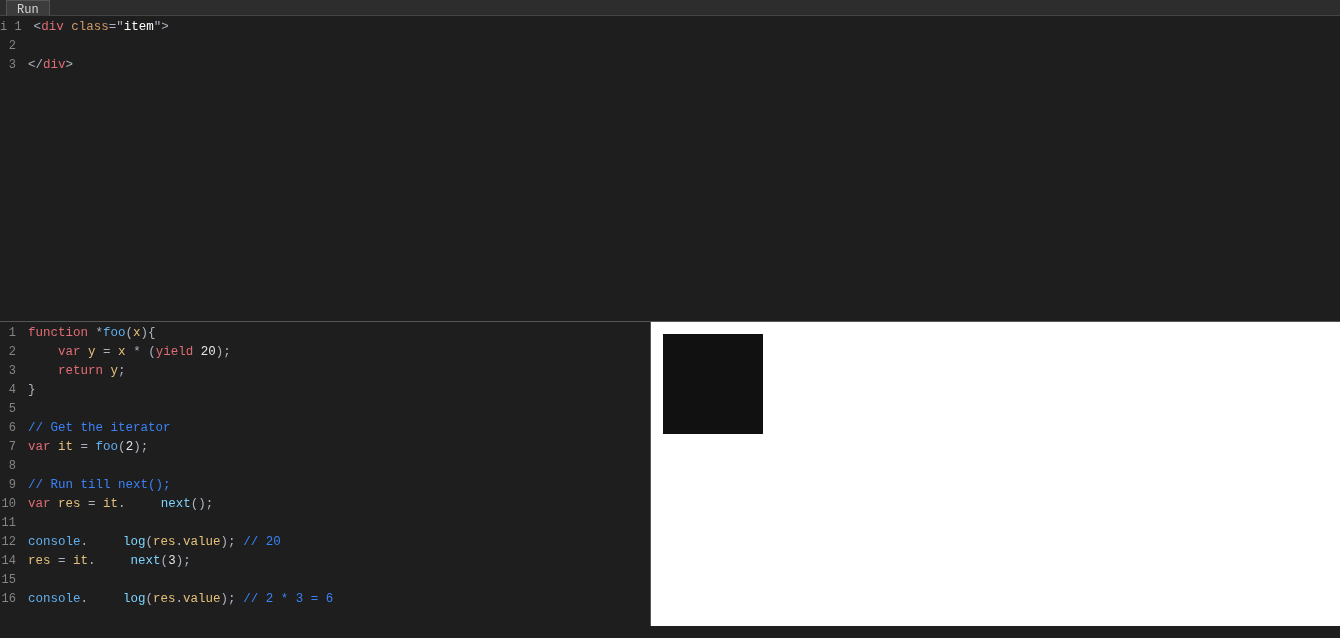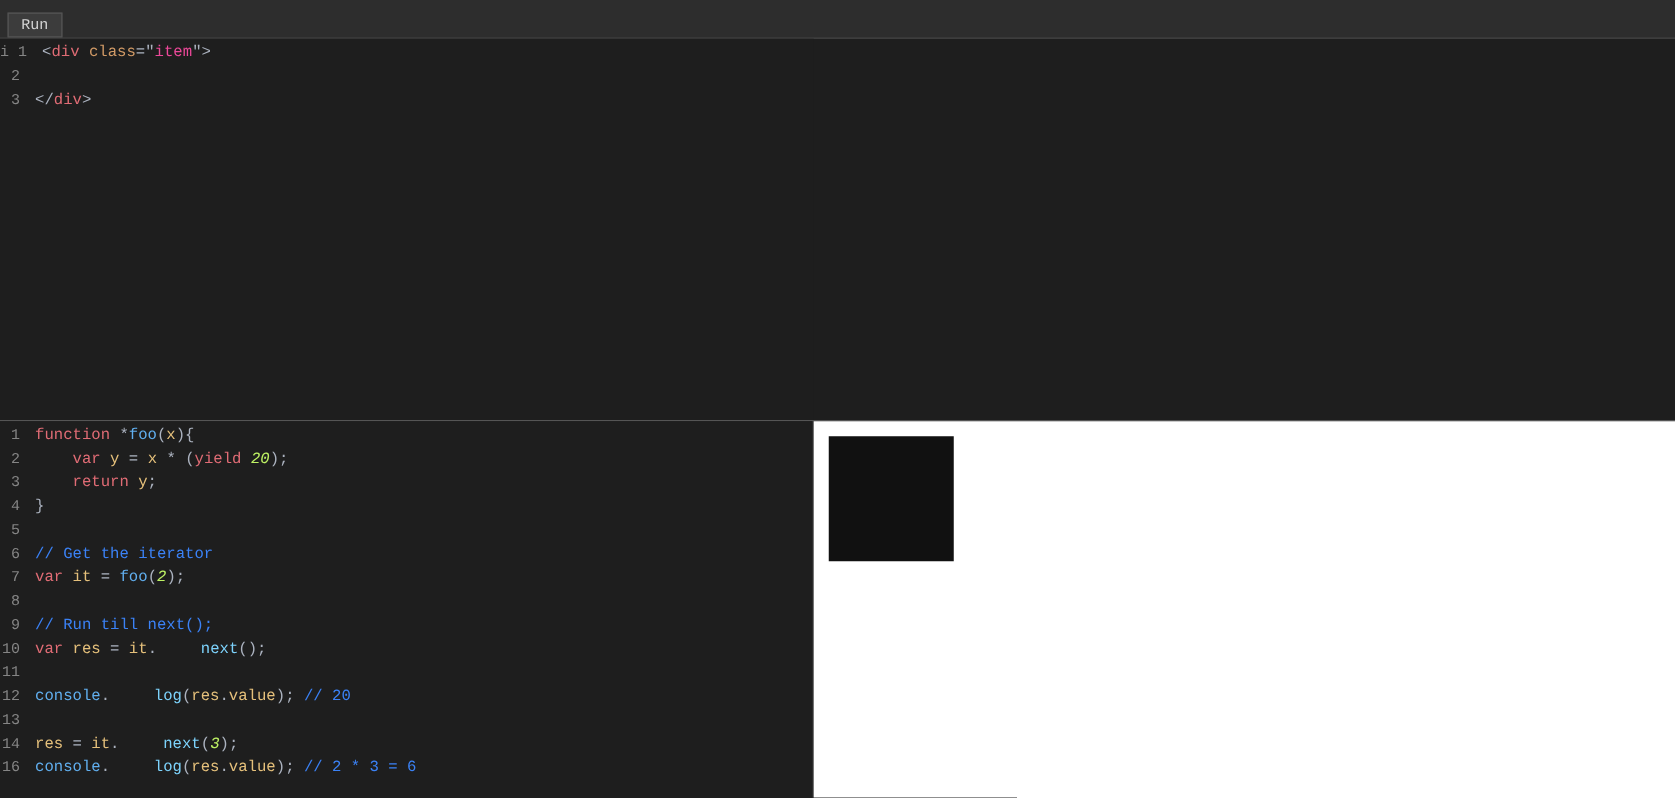--- a/index.html
+++ b/index.html
@@ -8,23 +8,23 @@
       font-family: 'Courier New', Courier, monospace;
       font-size: 13px;
       color: #d4d4d4;
       width: 1340px;
       height: 638px;
       overflow: hidden;
     }
 
     .toolbar {
       background: #2d2d2d;
-      height: 31px;
+      height: 16px;
       display: flex;
-      align-items: flex-end;
+      align-items: flex-start;
       padding: 0 6px;
       border-bottom: 1px solid #444;
     }
 
     .run-button {
       background: #3c3c3c;
       color: #d4d4d4;
       border: 1px solid #555;
       padding: 2px 10px;
       font-size: 12px;
@@ -79,29 +79,29 @@
     }
 
     .line-content {
       white-space: pre;
       font-size: 12.5px;
     }
 
     
     .tag { color: #e06c75; }
     .attr-name { color: #d19a66; }
-    .attr-value { color: #ec4899; }
+    .attr-value { color: #ffffff; }
     .punct { color: #abb2bf; }
 
     
     .js-keyword { color: #e06c75; }
     .js-fn-name { color: #61afef; }
     .js-var { color: #e5c07b; }
     .js-comment { color: #3b82f6; }
-    .js-number { color: #bef264; font-style: italic; }
+    .js-number { color: #e5e5e5; }
     .js-method { color: #7dd3fc; margin-left: 35px; }
     .js-punct { color: #abb2bf; }
 
     .black-box {
       width: 100px;
       height: 100px;
       background: #111111;
       margin: 12px;
     }
   </style>
@@ -217,30 +217,30 @@
       <div class="code-line">
         <span class="line-num">11</span>
         <span class="line-content"></span>
       </div>
 
       <div class="code-line">
         <span class="line-num">12</span>
         <span class="line-content"><span class="js-fn-name">console</span><span class="js-punct">.</span><span class="js-method">log</span><span class="js-punct">(</span><span class="js-var">res</span><span class="js-punct">.</span><span class="js-var">value</span><span class="js-punct">);</span> <span class="js-comment">// 20</span></span>
       </div>
 
-      <div class="code-line">
-        <span class="line-num">13</span>
-        <span class="line-content"></span>
-      </div>
 
       <div class="code-line">
         <span class="line-num">14</span>
         <span class="line-content"><span class="js-var">res</span> <span class="js-punct">=</span> <span class="js-var">it</span><span class="js-punct">.</span><span class="js-method">next</span><span class="js-punct">(</span><span class="js-number">3</span><span class="js-punct">);</span></span>
       </div>
 
+      <div class="code-line">
+        <span class="line-num">15</span>
+        <span class="line-content"></span>
+      </div>
 
       <div class="code-line">
         <span class="line-num">16</span>
         <span class="line-content"><span class="js-fn-name">console</span><span class="js-punct">.</span><span class="js-method">log</span><span class="js-punct">(</span><span class="js-var">res</span><span class="js-punct">.</span><span class="js-var">value</span><span class="js-punct">);</span> <span class="js-comment">// 2 * 3 = 6</span></span>
       </div>
     </div>
   </div>
 
   <div style="background:#555; width:1px; grid-row:3; grid-column:2;"></div>
 

